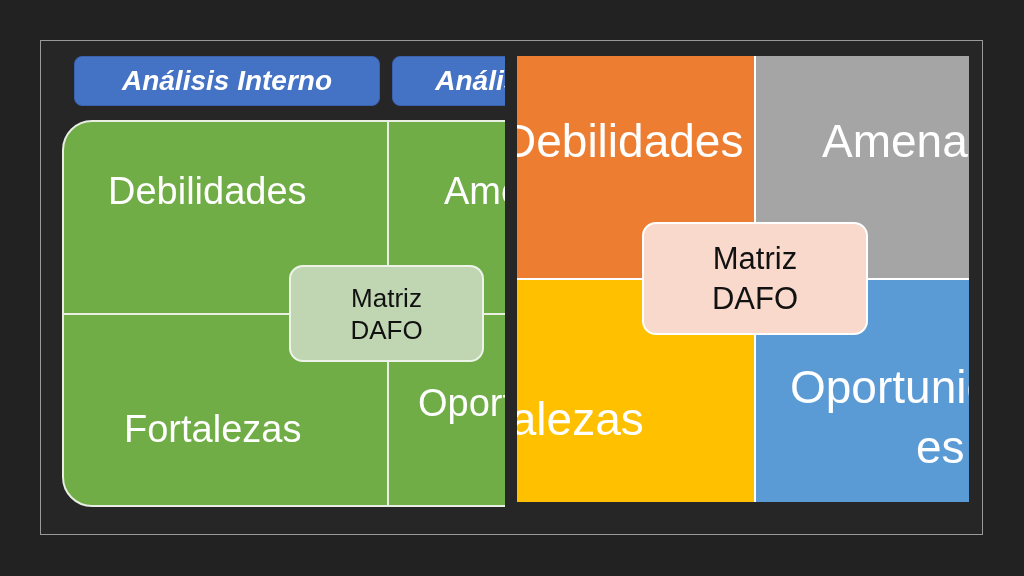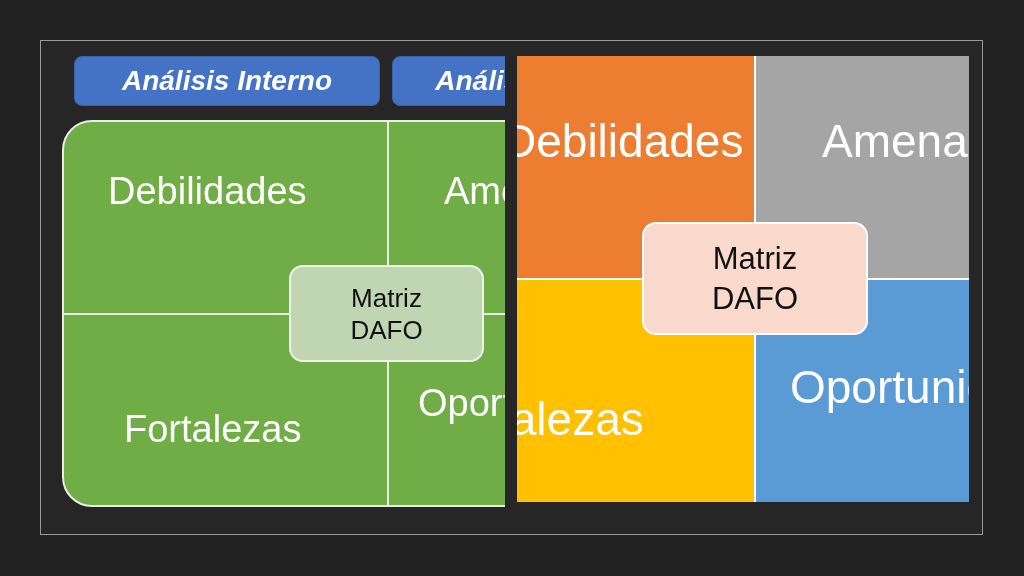--- a/index.html
+++ b/index.html
@@ -82,19 +82,20 @@
     <div class="rtext" style="left:-14px; top:58px;">Debilidades</div>
   </div>
   <div class="rq" style="left:239px; top:0; width:213px; height:222px; background:#A5A5A5;">
     <div class="rtext" style="left:66px; top:58px;">Amenazas</div>
   </div>
   <div class="rq" style="left:0; top:224px; width:237px; height:222px; background:#FFC000;">
     <div class="rtext" style="left:-88px; top:112px;">Fortalezas</div>
   </div>
   <div class="rq" style="left:239px; top:224px; width:213px; height:222px; background:#5B9BD5;">
     <div class="rtext" style="left:34px; top:80px;">Oportunidad</div>
+    <div class="rtext" style="left:160px; top:140px;">es</div>
   </div>
 </div>
 
 <div class="center-box-r">
   <span>Matriz</span>
   <span>DAFO</span>
 </div>
 
 </body></html>

